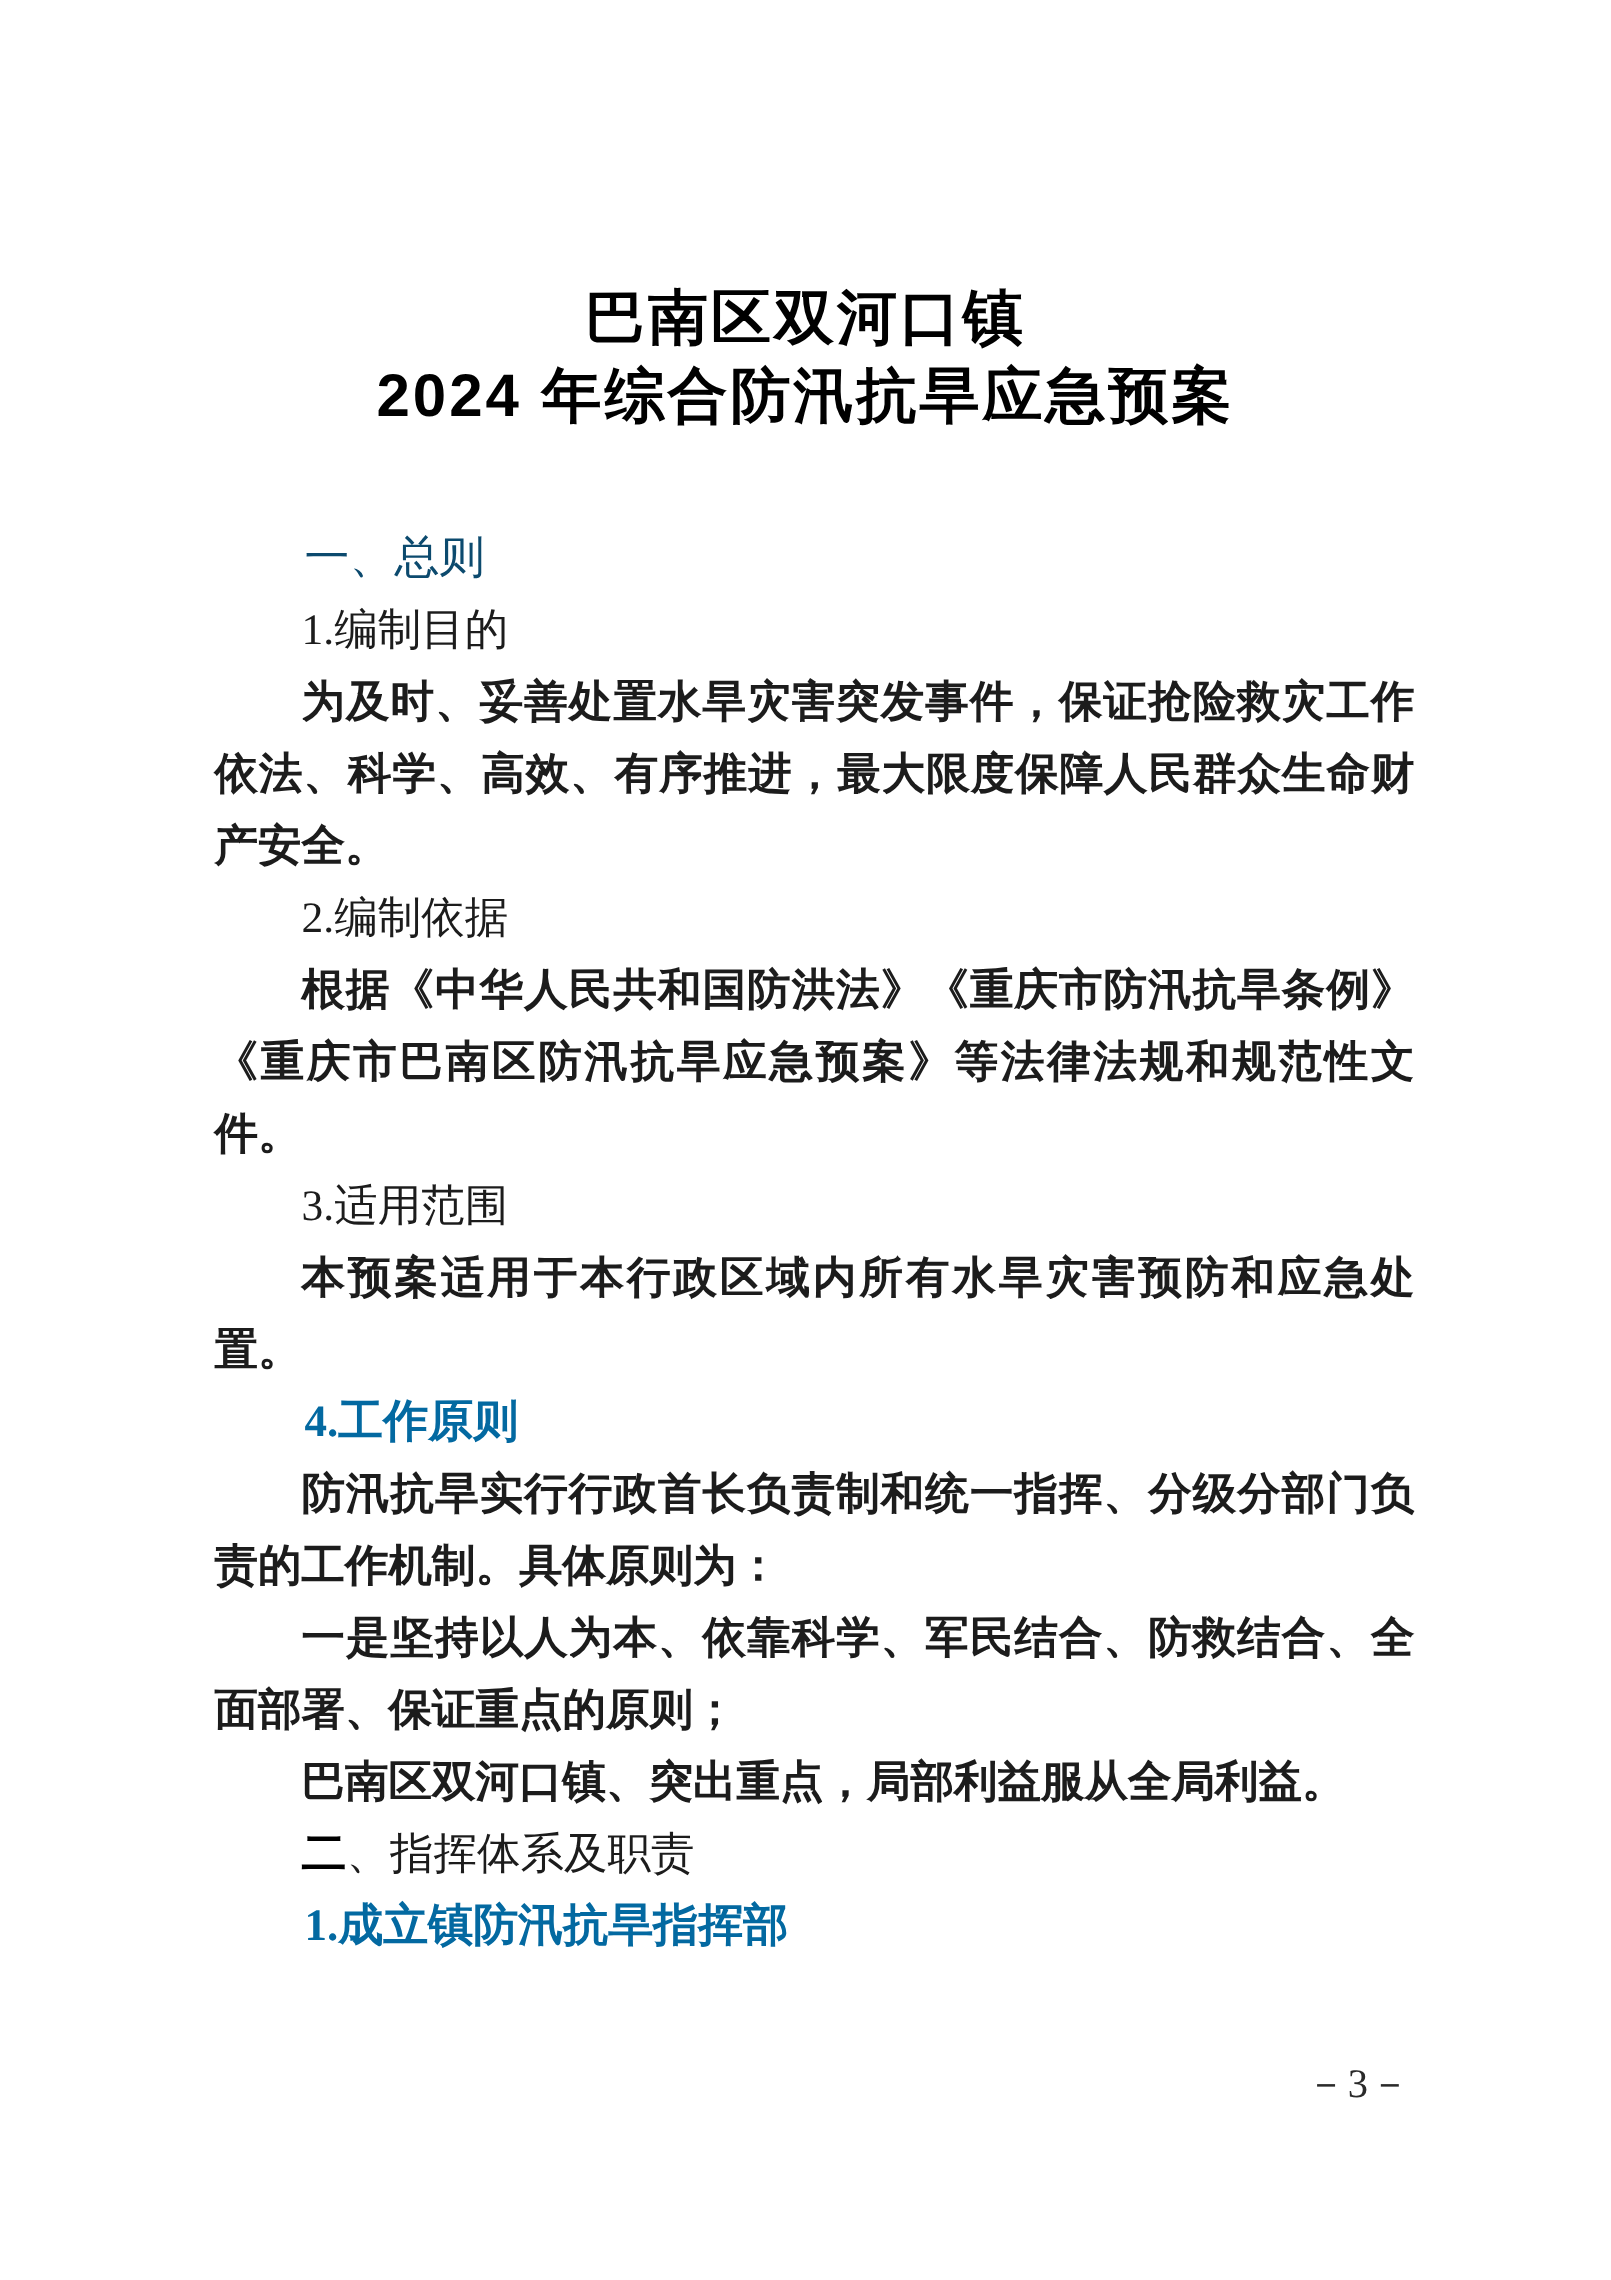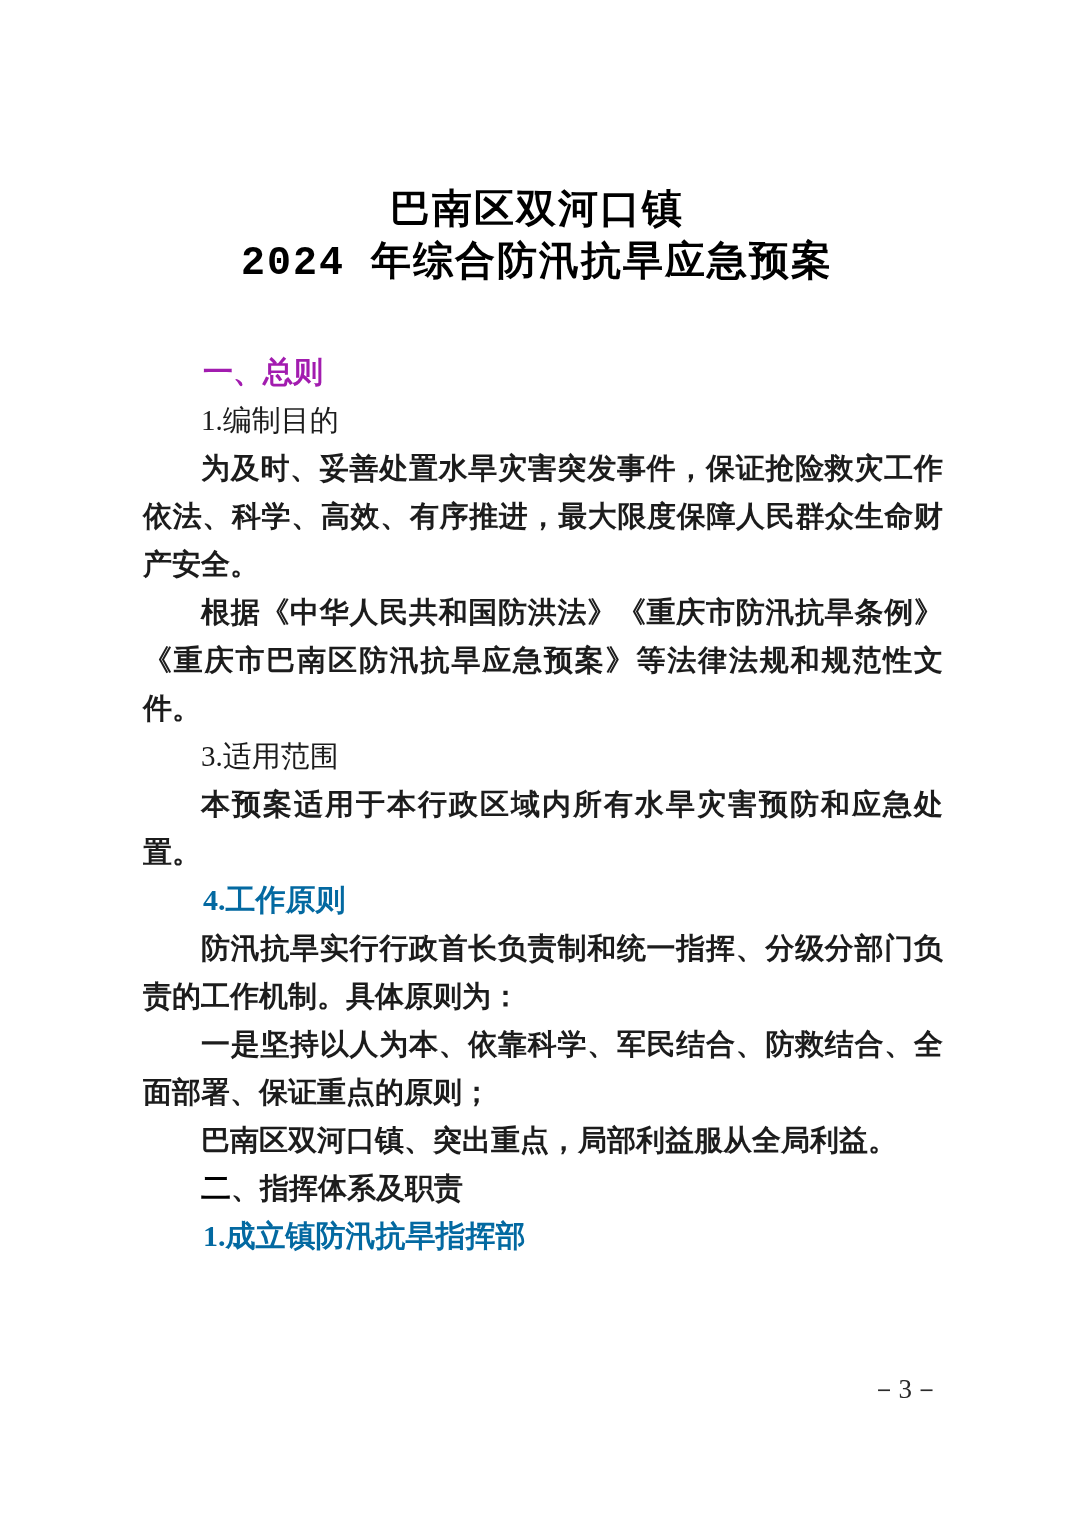--- a/index.html
+++ b/index.html
@@ -20,60 +20,60 @@
   .title-block {
     padding-top: 186px;
     text-align: center;
     font-weight: bold;
     color: #000000;
   }
   .title-line {
     font-size: 40px;
     line-height: 52px;
     letter-spacing: 2px;
-    font-family: Liberation Mono, monospace;
+    font-family: Liberation Sans, sans-serif;
   }
   .doc-body {
     margin: 58px 131px 0 143px;
     width: 800px;
     font-size: 29px;
     line-height: 48px;
     text-align: justify;
     text-justify: inter-character;
   }
   .doc-body > * {
     margin: 0;
     padding: 0;
     text-indent: 2em;
   }
   .h1 {
     font-family: "Liberation Sans", sans-serif;
-    font-weight: bold;
-    color: #a21caf;
+    font-weight: normal;
+    color: #0c4a6e;
     font-size: 30px;
   }
   .h2 {
     font-weight: normal;
   }
   .h2b {
     font-weight: bold;
     color: #0369a1;
     font-size: 30px;
   }
   .p {
     font-weight: bold;
   }
   .h1-prefix {
     font-family: "Liberation Sans", sans-serif;
     font-weight: bold;
     color: #000000;
     font-size: 30px;
   }
   .h1-rest {
-    font-weight: bold;
+    font-weight: normal;
     font-size: 29px;
   }
   .page-number {
     position: absolute;
     top: 1372px;
     right: 133px;
     font-size: 27px;
     line-height: 34px;
     letter-spacing: 1px;
     color: #2a2a2a;
@@ -87,20 +87,21 @@
 
   <div class="title-block">
     <div class="title-line">巴南区双河口镇</div>
     <div class="title-line">2024 年综合防汛抗旱应急预案</div>
   </div>
 
   <div class="doc-body">
     <div class="h1">一、总则</div>
     <div class="h2">1.编制目的</div>
     <p class="p">为及时、妥善处置水旱灾害突发事件，保证抢险救灾工作依法、科学、高效、有序推进，最大限度保障人民群众生命财产安全。</p>
+    <div class="h2">2.编制依据</div>
     <p class="p">根据《中华人民共和国防洪法》《重庆市防汛抗旱条例》《重庆市巴南区防汛抗旱应急预案》等法律法规和规范性文件。</p>
     <div class="h2">3.适用范围</div>
     <p class="p">本预案适用于本行政区域内所有水旱灾害预防和应急处置。</p>
     <div class="h2b">4.工作原则</div>
     <p class="p">防汛抗旱实行行政首长负责制和统一指挥、分级分部门负责的工作机制。具体原则为：</p>
     <p class="p">一是坚持以人为本、依靠科学、军民结合、防救结合、全面部署、保证重点的原则；</p>
     <p class="p">巴南区双河口镇、突出重点，局部利益服从全局利益。</p>
     <div>
       <span class="h1-prefix">二</span><span class="h1-rest">、指挥体系及职责</span>
     </div>

